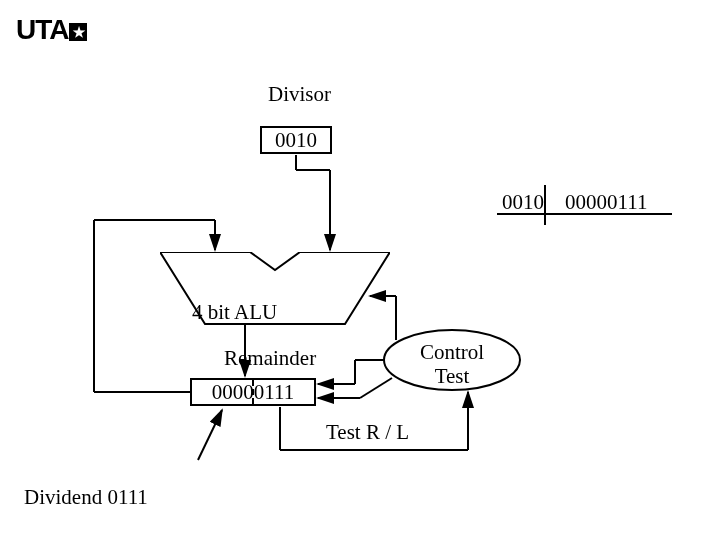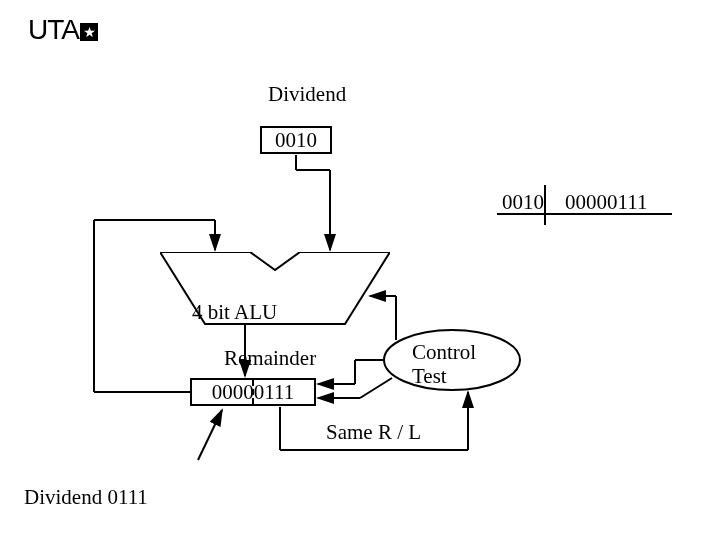--- a/index.html
+++ b/index.html
@@ -8,24 +8,24 @@
     width: 720px;
     height: 540px;
     background: #fff;
     font-family: "Times New Roman", Times, serif;
     font-size: 21px;
     color: #000;
     position: relative;
   }
   .uta-logo {
     position: absolute;
-    left: 28px;
+    left: 16px;
     top: 14px;
     font-family: Arial, Helvetica, sans-serif;
-    font-weight: 400;
+    font-weight: 700;
     font-size: 28px;
     letter-spacing: -1px;
   }
   .uta-star {
     display: inline-block;
     font-size: 14px;
     color: #fff;
     background: #000;
     width: 18px;
     height: 18px;
@@ -55,34 +55,34 @@
   .remainder-label { left: 224px; top: 346px; }
   .remainder-box { left: 190px; top: 378px; width: 126px; height: 28px; }
   .remainder-divider {
     position: absolute;
     left: 252px;
     top: 380px;
     width: 0;
     height: 24px;
     border-left: 2px dashed #000;
   }
-  .control-label { position: absolute; left: 412px; top: 340px; text-align: left; line-height: 1.15; width: 80px; }
+  .control-label { position: absolute; left: 412px; top: 340px; text-align: center; line-height: 1.15; width: 80px; }
   .shift-label { left: 326px; top: 420px; }
   .init-label { left: 24px; top: 460px; line-height: 1.2; }
 
   svg.wires { position: absolute; left: 0; top: 0; width: 720px; height: 540px; pointer-events: none; }
 </style>
 </head>
 <body>
 
 <div class="uta-logo">
   <span>UTA</span><span class="uta-star">★</span>
 </div>
 
-<div class="label divisor-label">Dividend</div>
+<div class="label divisor-label">Divisor</div>
 
 <div class="label note">
   <br>
 </div>
 
 <div class="box divisor-box">
   <span>0010</span>
 </div>
 
 <div class="division-text">
@@ -105,21 +105,21 @@
 <div class="remainder-divider"></div>
 
 <svg style="position:absolute; left:382px; top:328px;" width="140" height="64">
   <ellipse cx="70" cy="32" rx="68" ry="30" fill="#fff" stroke="#000" stroke-width="2"></ellipse>
 </svg>
 <div class="control-label">
   <span>Control</span><br>
   <span>Test</span>
 </div>
 
-<div class="label shift-label">Same R / L</div>
+<div class="label shift-label">Test R / L</div>
 
 <div class="label init-label">
   <br>
   <span>Dividend 0111</span>
 </div>
 
 <svg class="wires">
   <defs>
     <marker id="arrow" markerWidth="10" markerHeight="10" refX="8" refY="3" orient="auto">
       <path d="M0,0 L9,3 L0,6 Z" fill="#000"></path>

